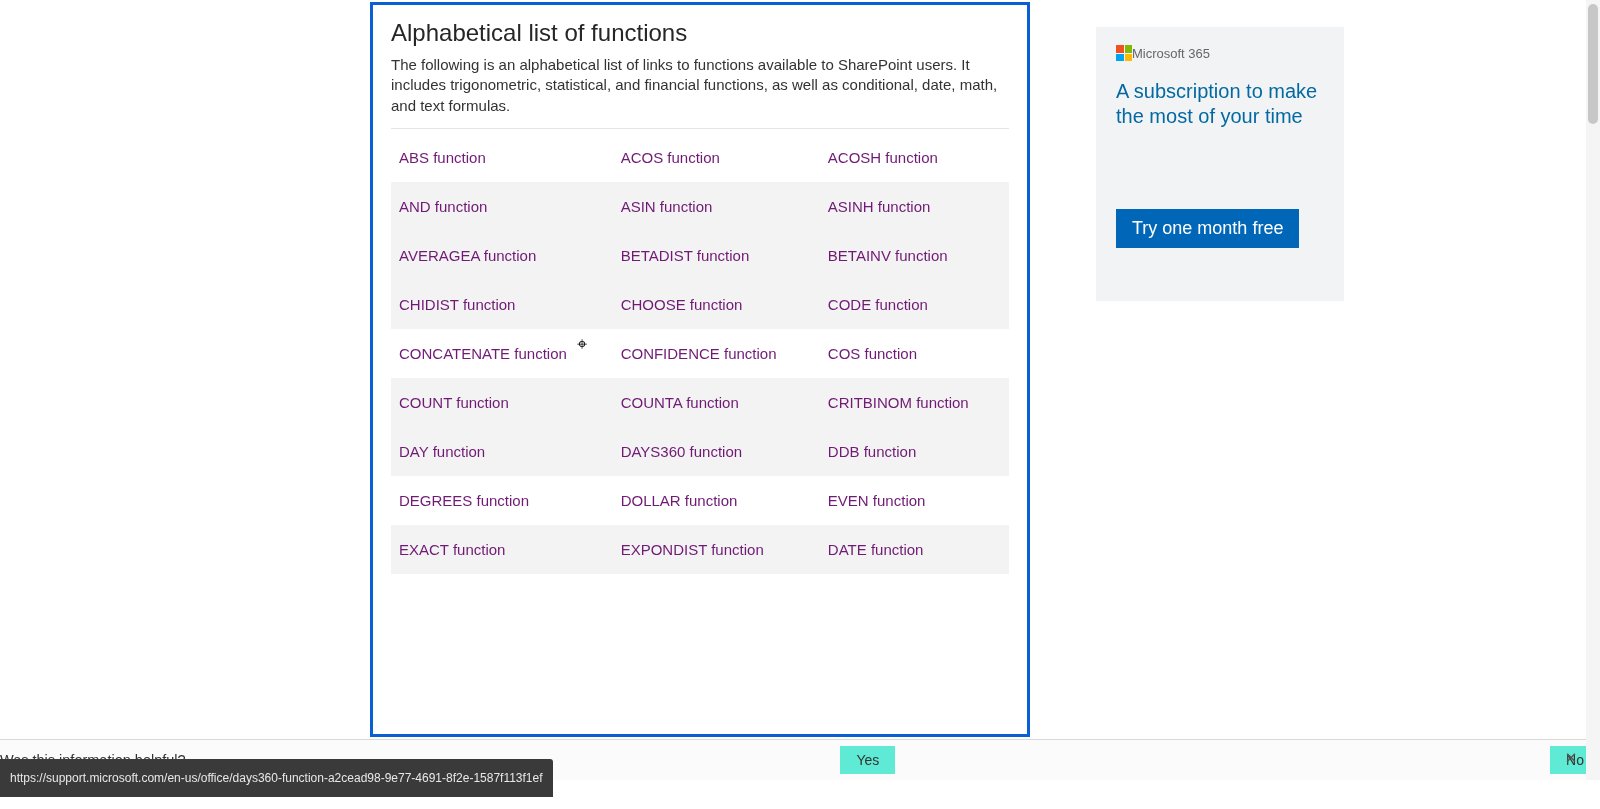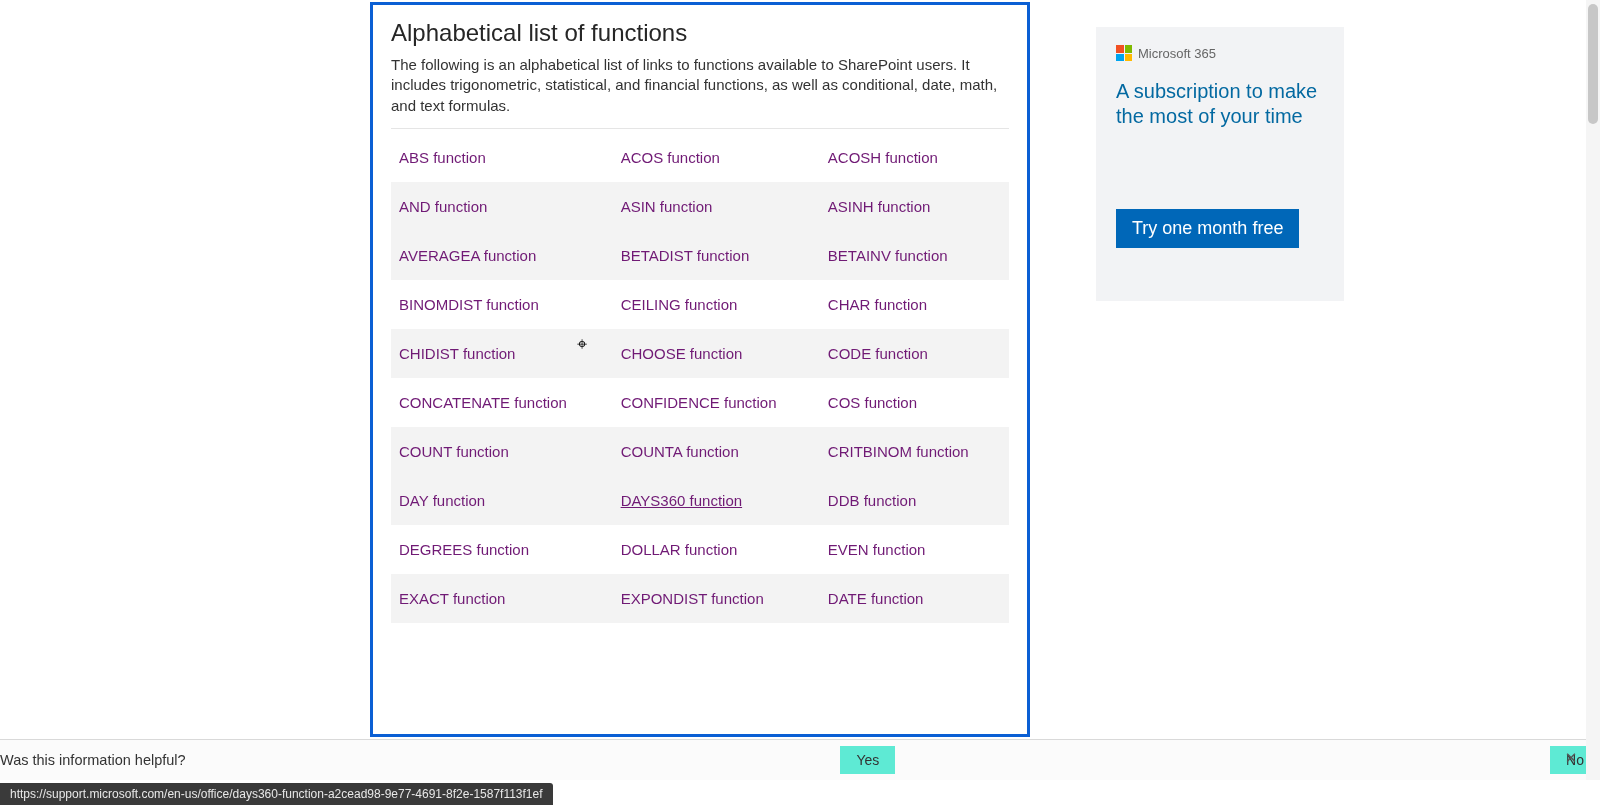--- a/index.html
+++ b/index.html
@@ -53,37 +53,37 @@
     color: #0067b8;
     vertical-align: middle;
   }
   table.func-table tr.stripe td {
     background: #f3f3f3;
   }
   .fn-link {
     color: #701a75;
     cursor: pointer;
   }
-  .fn-link.underlined { text-decoration: underline; }
+  .fn-link.underlined { }
 
   
   .promo-card {
     position: absolute;
     left: 1096px;
     top: 27px;
     width: 208px;
     height: 238px;
     background: #f2f3f5;
     padding: 18px 20px;
     box-sizing: content-box;
   }
   .ms-logo {
     display: flex;
     align-items: center;
-    gap: 6px;
+    gap: 0;
     margin-bottom: 18px;
   }
   .ms-square {
     width: 16px;
     height: 16px;
     display: grid;
     grid-template-columns: 1fr 1fr;
     grid-template-rows: 1fr 1fr;
     gap: 1px;
   }
@@ -146,25 +146,25 @@
     color: #555;
     font-size: 15px;
     line-height: 14px;
     text-align: center;
   }
 
   
   .status-bar {
     position: absolute;
     left: 0;
-    bottom: 4px;
+    bottom: 12px;
     background: #3a3a3a;
     color: #e8e8e8;
     font-size: 12px;
-    padding: 4px 10px;
+    padding: 12px 10px;
     font-family: "Segoe UI", Arial, sans-serif;
     border-top-right-radius: 3px;
   }
 
   
   .scrollbar-track {
     position: absolute;
     right: 0;
     top: 0;
     bottom: 29px;
@@ -208,25 +208,20 @@
         </tr>
         <tr class="stripe">
           <td><span class="fn-link">AND function</span></td>
           <td><span class="fn-link">ASIN function</span></td>
           <td><span class="fn-link">ASINH function</span></td>
         </tr>
         <tr class="stripe">
           <td><span class="fn-link">AVERAGEA function</span></td>
           <td><span class="fn-link">BETADIST function</span></td>
           <td><span class="fn-link">BETAINV function</span></td>
-        </tr>
-        <tr>
-          <td><span class="fn-link">BINOMDIST function</span></td>
-          <td><span class="fn-link">CEILING function</span></td>
-          <td><span class="fn-link">CHAR function</span></td>
         </tr>
         <tr class="stripe">
           <td><span class="fn-link">CHIDIST function</span></td>
           <td><span class="fn-link">CHOOSE function</span></td>
           <td><span class="fn-link">CODE function</span></td>
         </tr>
         <tr>
           <td><span class="fn-link">CONCATENATE function</span></td>
           <td><span class="fn-link">CONFIDENCE function</span></td>
           <td><span class="fn-link">COS function</span></td>

